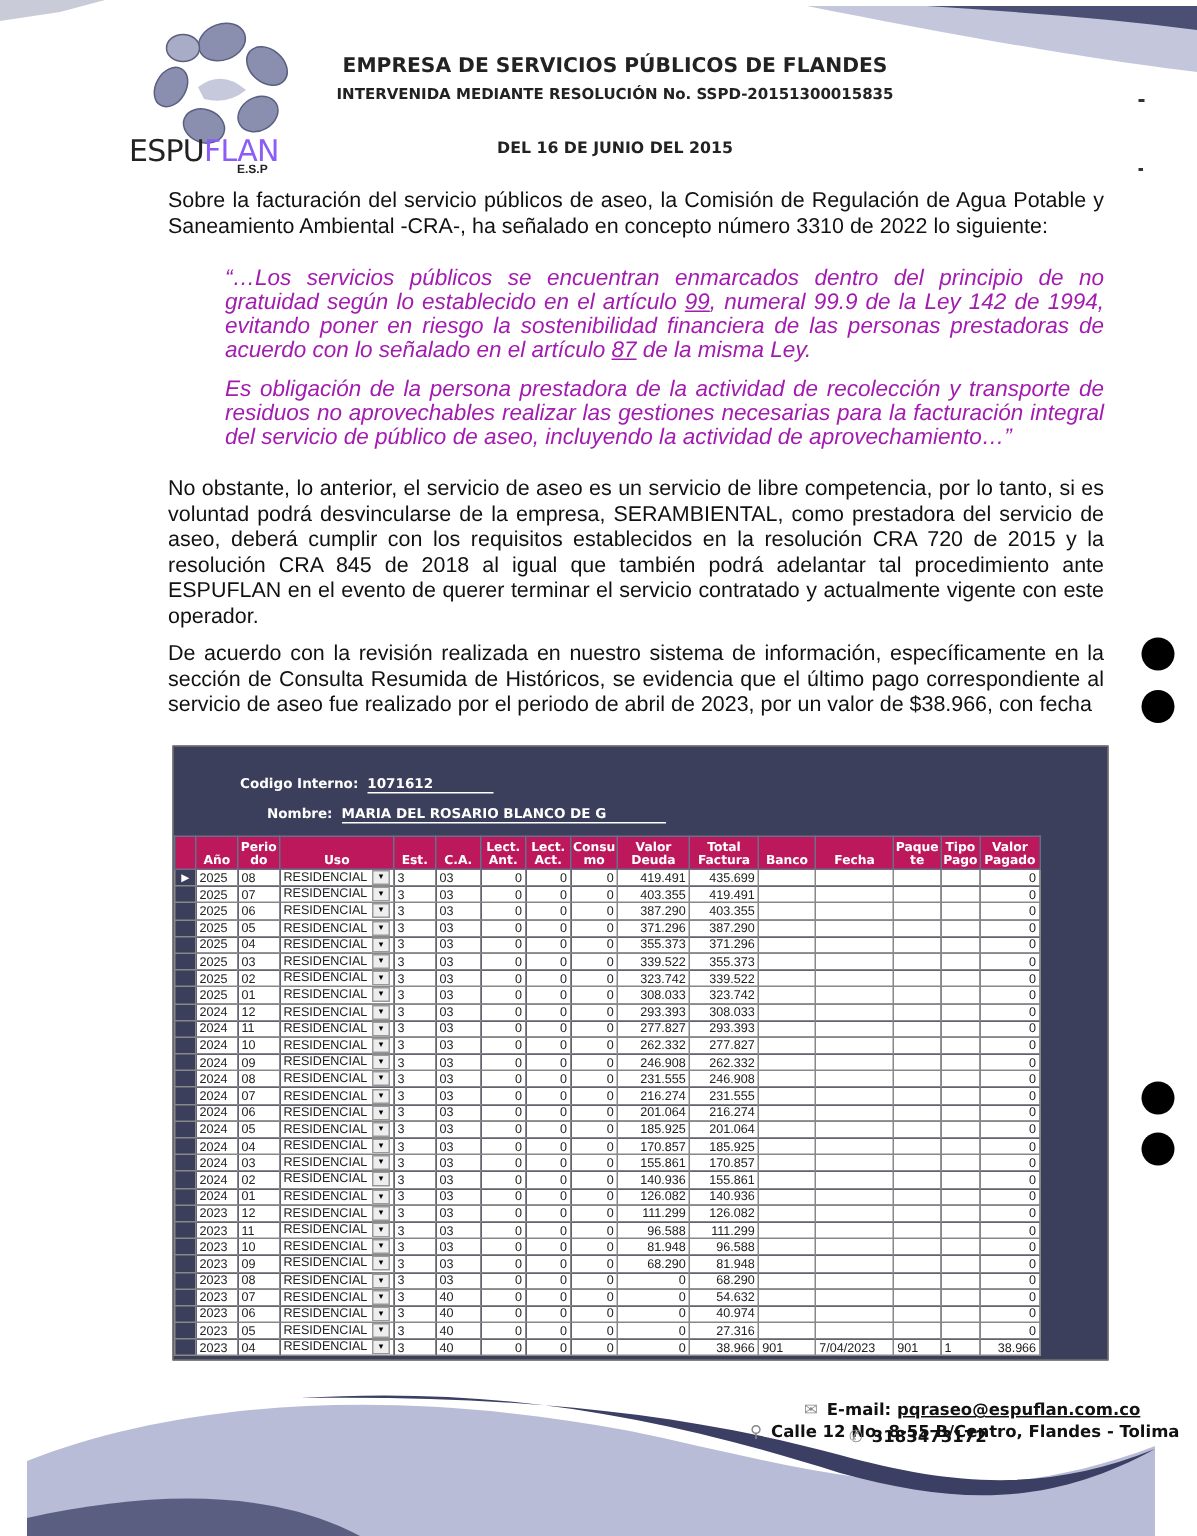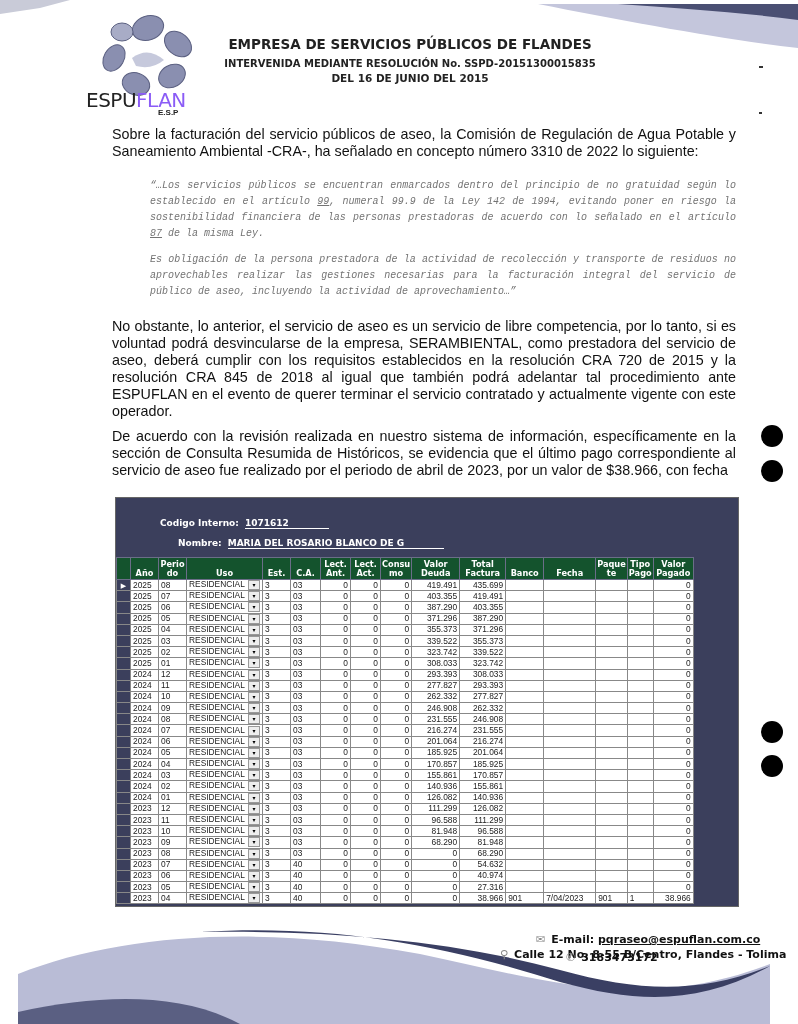--- a/index.html
+++ b/index.html
@@ -7,32 +7,32 @@
   .top-swoosh { position:absolute; right:0; top:0; width:260px; height:50px; }
   .corner-mark { position:absolute; left:0; top:0; width:70px; height:16px; }
   .logo { position:absolute; left:92px; top:8px; width:112px; height:110px; }
   .logo-word { position:absolute; left:86px; top:88px; font-family:"DejaVu Sans", sans-serif; font-size:20px; letter-spacing:-0.5px; color:#222; }
   .logo-word b { color:#8b5cf6; font-weight:normal; }
   .logo-sub { position:absolute; left:158px; top:108px; font-size:8px; font-weight:bold; color:#222; }
   .header { position:absolute; left:210px; top:35px; width:400px; text-align:center; font-family:"DejaVu Sans", sans-serif; font-weight:bold; color:#222; }
   .header .h1 { font-size:13.5px; line-height:18px; }
   .header .h2 { font-size:13.5px; line-height:18px; margin-top:4px; }
   .header .h3 { font-size:10px; line-height:14px; margin-top:4px;text-align:center; }
-  .header .h4 { font-size:10.5px; line-height:14px; margin-top:0; }
+  .header .h4 { font-size:10.5px; line-height:14px; margin-top:21px; }
   .text-block { position:absolute; left:112px; width:624px; font-size:14.3px; line-height:17px; text-align:justify; color:#111; }
-  .quote { position:absolute; left:150px; width:586px; font-size:10px; line-height:16px; font-style:italic; text-align:justify; color:#737373;font-family:Liberation Mono, monospace; }
+  .quote { position:absolute; left:150px; width:586px; font-size:15px; line-height:16px; font-style:italic; text-align:justify; color:#a21caf; }
   .quote u { text-decoration:underline; }
   .punch { position:absolute; width:22px; height:22px; border-radius:50%; background:#000; left:761px; }
   .sysdot { position:absolute; left:759px; width:4px; height:2px; background:#333; }
   .table-wrap { position:absolute; left:115px; top:497px; width:622px; height:408px; background:#3b3f5c; overflow:hidden; border:1px solid #666; }
   .tw-title { position:absolute; top:0; left:0; width:100%; text-align:center; font-family:"DejaVu Sans", sans-serif; font-size:10px; font-weight:bold; color:#fff; line-height:16px; }
   .tw-field { position:absolute; font-family:"DejaVu Sans", sans-serif; font-size:9px; font-weight:bold; color:#fff; }
   .tw-field .val { display:inline-block; border-bottom:1.5px solid #fff; margin-left:6px; padding-right:40px; }
   table.grid { position:absolute; left:0; top:59px; border-collapse:collapse; table-layout:fixed; font-size:8.4px; }
-  table.grid th { background:#14532d; color:#fff; font-family:"DejaVu Sans", sans-serif; font-size:8.2px; font-weight:bold; line-height:9px; padding:1px 1px; text-align:center; border:1px solid #6b6e88; height:19px; vertical-align:bottom; }
+  table.grid th { background:#be185d; color:#fff; font-family:"DejaVu Sans", sans-serif; font-size:8.2px; font-weight:bold; line-height:9px; padding:1px 1px; text-align:center; border:1px solid #6b6e88; height:19px; vertical-align:bottom; }
   table.grid td { background:#fff; color:#222; border:1px solid #888; height:10.2px; line-height:9px; padding:0 2px; white-space:nowrap; overflow:hidden; }
   table.grid td.num { text-align:right; }
   table.grid td.sel { background:#3b3f5c; color:#000; padding:0; text-align:center; }
   .sel-arrow { color:#fff; font-size:7px; }
   .dd { display:inline-block; width:10px; height:8px; border:1px solid #999; font-size:6px; text-align:center; line-height:8px; float:right; background:#eee; color:#000; }
   .footer-wave { position:absolute; left:0; bottom:0; width:798px; height:130px; }
   .contact { position:absolute; font-family:"DejaVu Sans", sans-serif; font-weight:bold; font-size:11px; color:#111; }
   .contact u { text-decoration:underline; }
   .ci { display:inline-block; margin-right:6px; color:#888; font-weight:normal; }
 </style>

